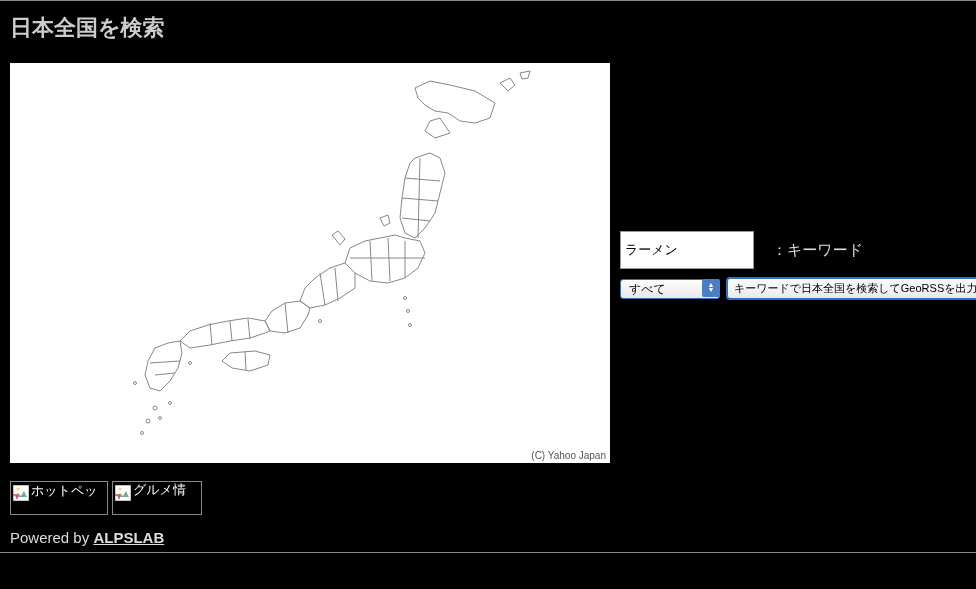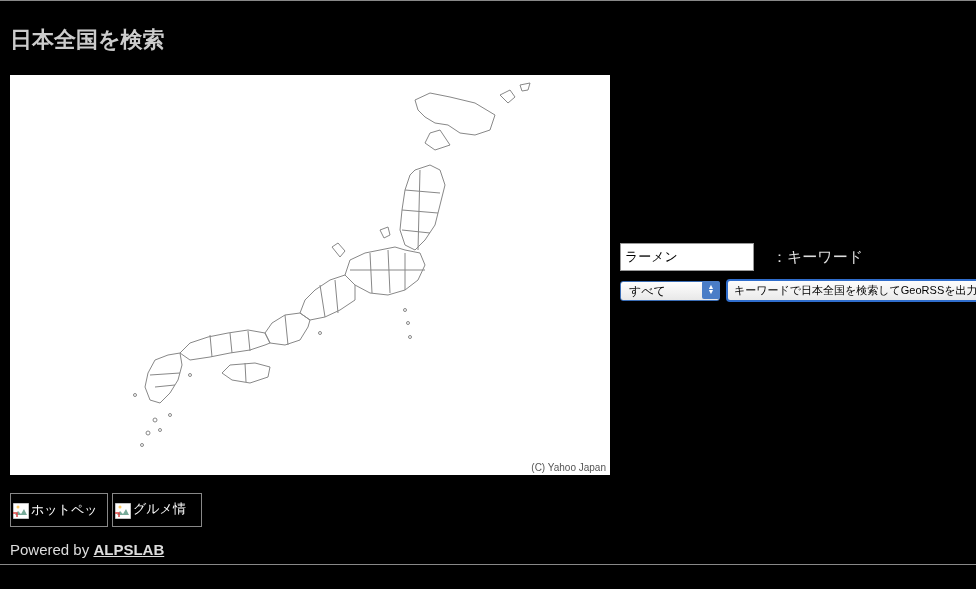--- a/index.html
+++ b/index.html
@@ -10,21 +10,21 @@
     body {
       background: #000;
       color: #fff;
       font-family: Arial, "Hiragino Kaku Gothic Pro", "Meiryo", sans-serif;
       width: 976px;
       height: 589px;
       overflow: hidden;
     }
     .header {
       border-top: 1px solid #888;
-      padding: 24px 10px 10px 10px;
+      padding: 12px 10px 10px 10px;
     }
     .header h1 {
       font-size: 22px;
       font-weight: bold;
       color: #ccc;
     }
     .content {
       display: flex;
       padding: 10px 10px 0 10px;
       gap: 10px;
@@ -53,21 +53,21 @@
       flex: 1;
     }
     .search-row1 {
       display: flex;
       align-items: center;
       gap: 6px;
       margin-bottom: 8px;
     }
     .keyword-input {
       width: 134px;
-      height: 28px;
+      height: 38px;
       font-size: 13px;
       padding: 1px 4px;
       border: 1px solid #999;
       background: #fff;
       color: #000;
     }
     .keyword-label {
       font-size: 15px;
       color: #ddd;
       margin-left: 12px;
@@ -120,21 +120,21 @@
       display: flex;
       align-items: flex-start;
       gap: 4px;
       padding: 10px 10px 0 10px;
       margin-top: 8px;
     }
     .broken-img {
       border: 1px solid #888;
       padding: 2px 4px 2px 2px;
       display: flex;
-      align-items: center;
+      align-items: flex-start;
       gap: 2px;
       height: 34px;
       font-size: 13px;
       color: #fff;
       position: relative;
       overflow: hidden;
     }
     .broken-icon {
       width: 16px;
       height: 16px;

